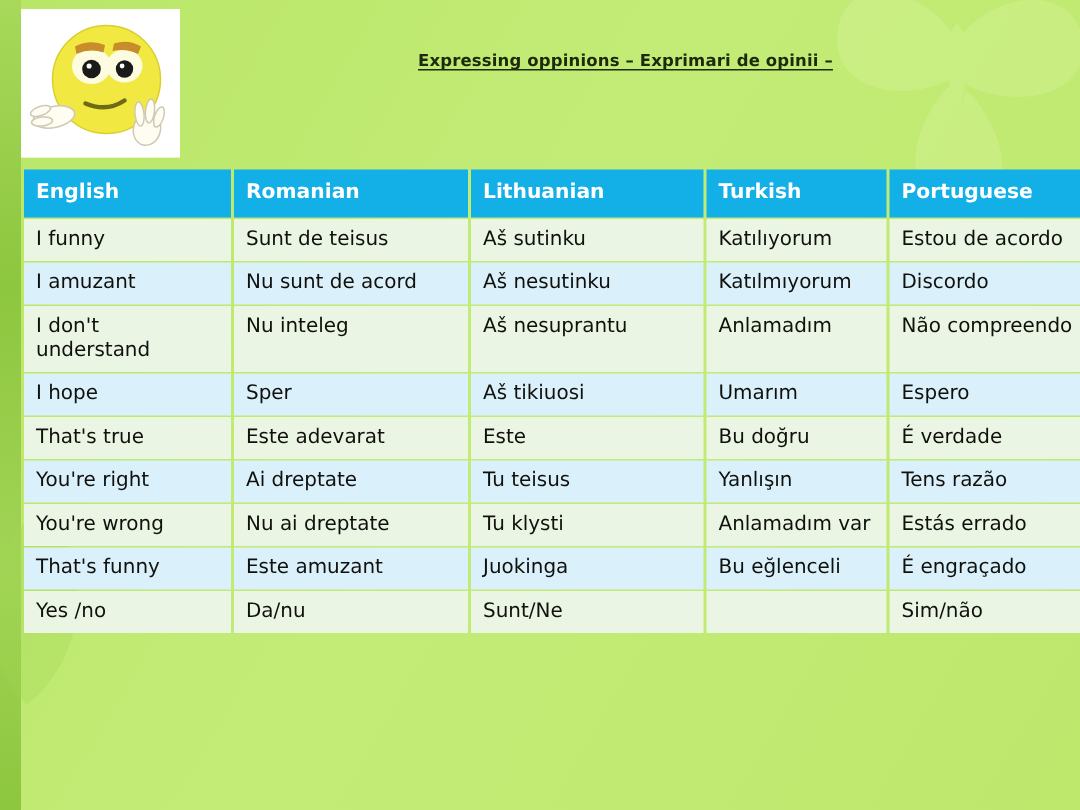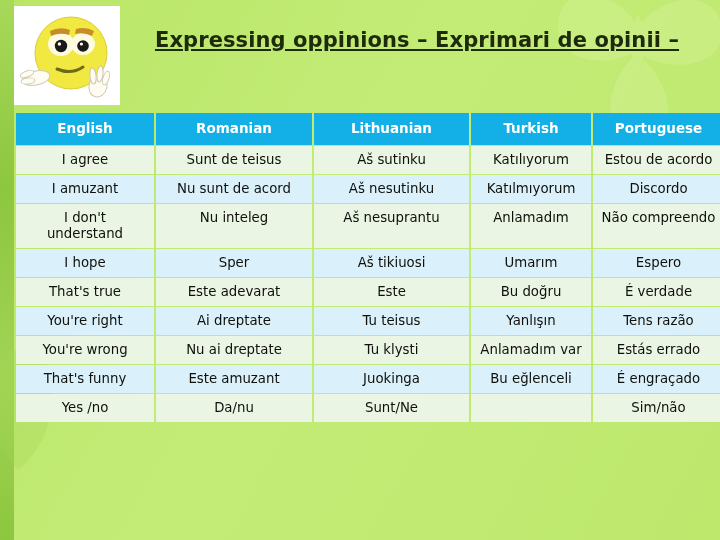--- a/index.html
+++ b/index.html
@@ -55,21 +55,21 @@
     width: 106px; height: 99px;
     background: #ffffff;
   }
   .emoji-box svg { display:block; }
 
   .title {
     position: absolute;
     left: 152px; top: 28px;
     width: 530px;
     text-align: center;
-    font-size: 21px;
+    font-size: 11px;
     line-height: 25px;
     font-weight: 600;
     color: #1d2a0c;
     text-decoration: underline;
     text-underline-offset: 2px;
     letter-spacing: 0.1px;
   }
   .title .line { display:block; white-space: nowrap; }
 
   
@@ -83,21 +83,21 @@
     border-spacing: 2px 1px;
     width: 706px;
     table-layout: fixed;
   }
   table.vocab th, table.vocab td {
     vertical-align: top;
     padding: 6px 8px 6px 8px;
     font-size: 13.3px;
     line-height: 16px;
     color: #10100c;
-    text-align: center;
+    text-align: left;
     font-weight: normal;
   }
   table.vocab th {
     background: #13b0e8;
     color: #ffffff;
     font-weight: bold;
     font-size: 13.5px;
     padding-top: 7px;
     padding-bottom: 7px;
     height: 18px;
@@ -188,21 +188,21 @@
         <tr>
           <th>English</th>
           <th>Romanian</th>
           <th>Lithuanian</th>
           <th>Turkish</th>
           <th>Portuguese</th>
         </tr>
       </thead>
       <tbody>
           <tr class="row-a">
-            <td>I agree</td>
+            <td>I funny</td>
             <td>Sunt de teisus</td>
             <td>Aš sutinku</td>
             <td>Katılıyorum</td>
             <td>Estou de acordo</td>
           </tr>
           <tr class="row-b">
             <td>I amuzant</td>
             <td>Nu sunt de acord</td>
             <td>Aš nesutinku</td>
             <td>Katılmıyorum</td>

